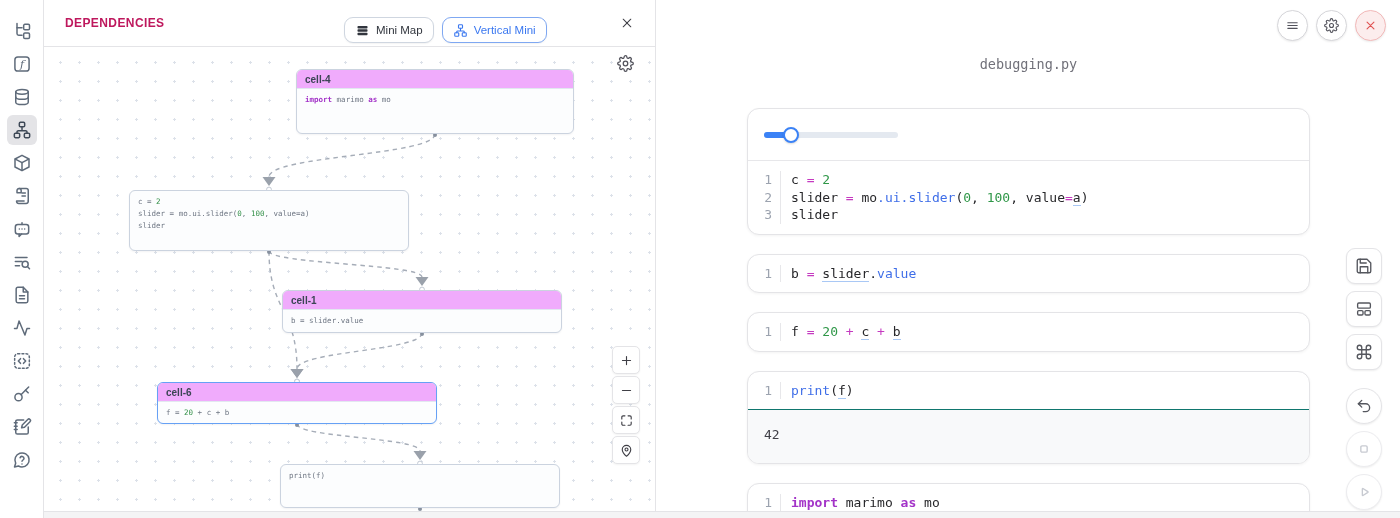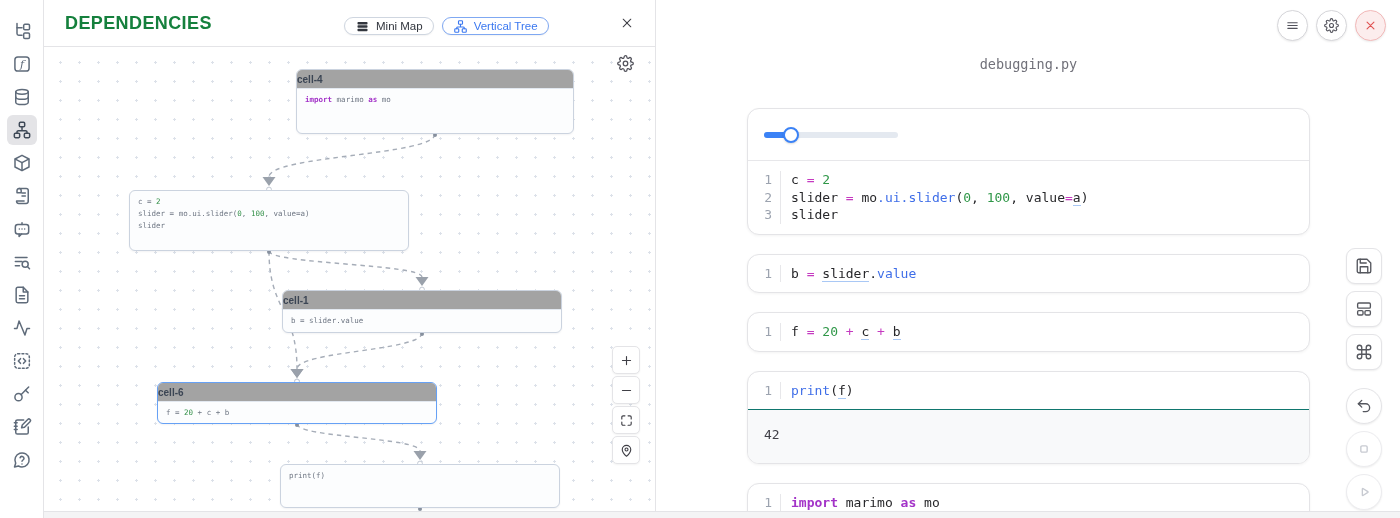--- a/index.html
+++ b/index.html
@@ -12,38 +12,38 @@
   
   .sidebar{position:absolute;left:0;top:0;width:44px;height:518px;border-right:1px solid #e4e4e7;
            display:flex;flex-direction:column;align-items:center;padding-top:16px;gap:3px;box-sizing:border-box;background:#fff;z-index:5;}
   .side-item{width:30px;height:30px;border-radius:6px;display:flex;align-items:center;justify-content:center;color:#5f6b7a;}
   .side-item .ic{width:20px;height:20px;}
   .side-item.selected{background:#e4e4e7;color:#3f4a58;}
 
   
   .panel{position:absolute;left:44px;top:0;width:612px;height:518px;border-right:1px solid #e4e4e7;box-sizing:border-box;background:#fff;}
   .panel-header{height:47px;border-bottom:1px solid #e4e4e7;display:flex;align-items:center;padding:0 18px 0 21px;box-sizing:border-box;}
-  .panel-title{font-size:18px;font-weight:700;letter-spacing:.4px;color:#15803d;}
+  .panel-title{font-size:12px;font-weight:700;letter-spacing:.4px;color:#be185d;}
   .panel-close{margin-left:auto;width:20px;height:20px;color:#3f3f46;display:flex;align-items:center;justify-content:center;}
   .panel-close .ic{width:14px;height:14px;}
   .graph{position:absolute;left:0;top:47px;width:611px;height:471px;overflow:hidden;
          background-image:radial-gradient(#dce1e9 1.1px,transparent 1.3px);background-size:19px 19px;background-position:7px 6px;}
   .edges{position:absolute;left:0;top:0;z-index:1;}
   .node{position:absolute;background:#fcfdfe;border:1px solid #cbd3df;border-radius:6px;overflow:hidden;
         box-shadow:0 1px 2px rgba(15,23,42,.05);z-index:2;box-sizing:border-box;}
   .node.selected{border:1.5px solid #66a1f5;}
-  .node-header{background:#a3a3a3;border-bottom:1px solid #e2e8f0;padding:4px 0 3px;
+  .node-header{background:#f0abfc;border-bottom:1px solid #e2e8f0;padding:4px 8px 3px;
                font-size:10px;font-weight:700;color:#3b4554;}
   .node-body{padding:5px 8px 4px;font-family:"DejaVu Sans Mono",monospace;font-size:7.5px;color:#6e7683;}
   .node-line{line-height:12px;white-space:pre;}
   .node[data-id="cell-4"] .node-line{margin-bottom:9px;}
   .nk-tx{color:#6e7683;} .nk-num{color:#35914a;} .nk-kw{color:#a333c8;font-weight:bold;}
 
   .view-toolbar{position:absolute;left:300px;top:17px;display:flex;gap:8px;z-index:6;}
-  .view-btn{height:18px;display:flex;align-items:center;gap:6px;padding:0 10px;background:#fff;
+  .view-btn{height:26px;display:flex;align-items:center;gap:6px;padding:0 10px;background:#fff;
             border:1px solid #cfd6e0;border-radius:9px;font-size:11.5px;color:#32363e;
             box-shadow:0 1px 1.5px rgba(0,0,0,.05);}
   .view-btn .ic{width:15px;height:15px;}
   .view-btn.active{color:#3b78f0;border-color:#7fa8f2;}
   .graph-gear{position:absolute;left:572px;top:55px;width:18px;height:18px;color:#52525b;z-index:6;}
   .graph-gear .ic{width:17px;height:17px;}
 
   .zoom-controls{position:absolute;left:568px;top:346px;display:flex;flex-direction:column;gap:2px;z-index:6;}
   .zctl{width:28px;height:28px;background:#fff;border:1px solid #e4e4e7;border-radius:5px;color:#3f3f46;
         display:flex;align-items:center;justify-content:center;box-shadow:0 1px 2px rgba(0,0,0,.05);}
@@ -300,21 +300,21 @@
         </button>
         <button class="view-btn active">
           <span class="ic">
             <svg viewBox="0 0 24 24" fill="none" stroke="currentColor" stroke-width="1.8" stroke-linecap="round" stroke-linejoin="round">
               <rect x="8.8" y="2.8" width="6.4" height="5.6" rx="1.3"></rect>
               <rect x="2.8" y="15.6" width="6.4" height="5.6" rx="1.3"></rect>
               <rect x="14.8" y="15.6" width="6.4" height="5.6" rx="1.3"></rect>
               <path d="M12 8.4v3M6 15.6v-1.2a1.7 1.7 0 0 1 1.7-1.7h8.6a1.7 1.7 0 0 1 1.7 1.7v1.2"></path>
             </svg>
           </span>
-          <span>Vertical Tree</span>
+          <span>Vertical Mini</span>
         </button>
       </div>
     <button class="graph-gear" id="graph-gear"><span class="ic">
           <svg viewBox="0 0 24 24" fill="none" stroke="currentColor" stroke-width="1.8" stroke-linecap="round" stroke-linejoin="round">
             <circle cx="12" cy="12" r="3.2"></circle>
             <path d="M19.4 15a1.65 1.65 0 0 0 .33 1.82l.06.06a2 2 0 0 1-2.83 2.83l-.06-.06a1.65 1.65 0 0 0-1.82-.33 1.65 1.65 0 0 0-1 1.51V21a2 2 0 0 1-4 0v-.09A1.65 1.65 0 0 0 9 19.4a1.65 1.65 0 0 0-1.82.33l-.06.06a2 2 0 0 1-2.83-2.83l.06-.06a1.65 1.65 0 0 0 .33-1.82 1.65 1.65 0 0 0-1.51-1H3a2 2 0 0 1 0-4h.09A1.65 1.65 0 0 0 4.6 9a1.65 1.65 0 0 0-.33-1.82l-.06-.06a2 2 0 0 1 2.83-2.83l.06.06a1.65 1.65 0 0 0 1.82.33H9a1.65 1.65 0 0 0 1-1.51V3a2 2 0 0 1 4 0v.09a1.65 1.65 0 0 0 1 1.51 1.65 1.65 0 0 0 1.82-.33l.06-.06a2 2 0 0 1 2.83 2.83l-.06.06a1.65 1.65 0 0 0-.33 1.82V9a1.65 1.65 0 0 0 1.51 1H21a2 2 0 0 1 0 4h-.09a1.65 1.65 0 0 0-1.51 1z"></path>
           </svg>
         </span></button>
     <div class="zoom-controls" id="zoom-controls">
         <button class="zctl">

